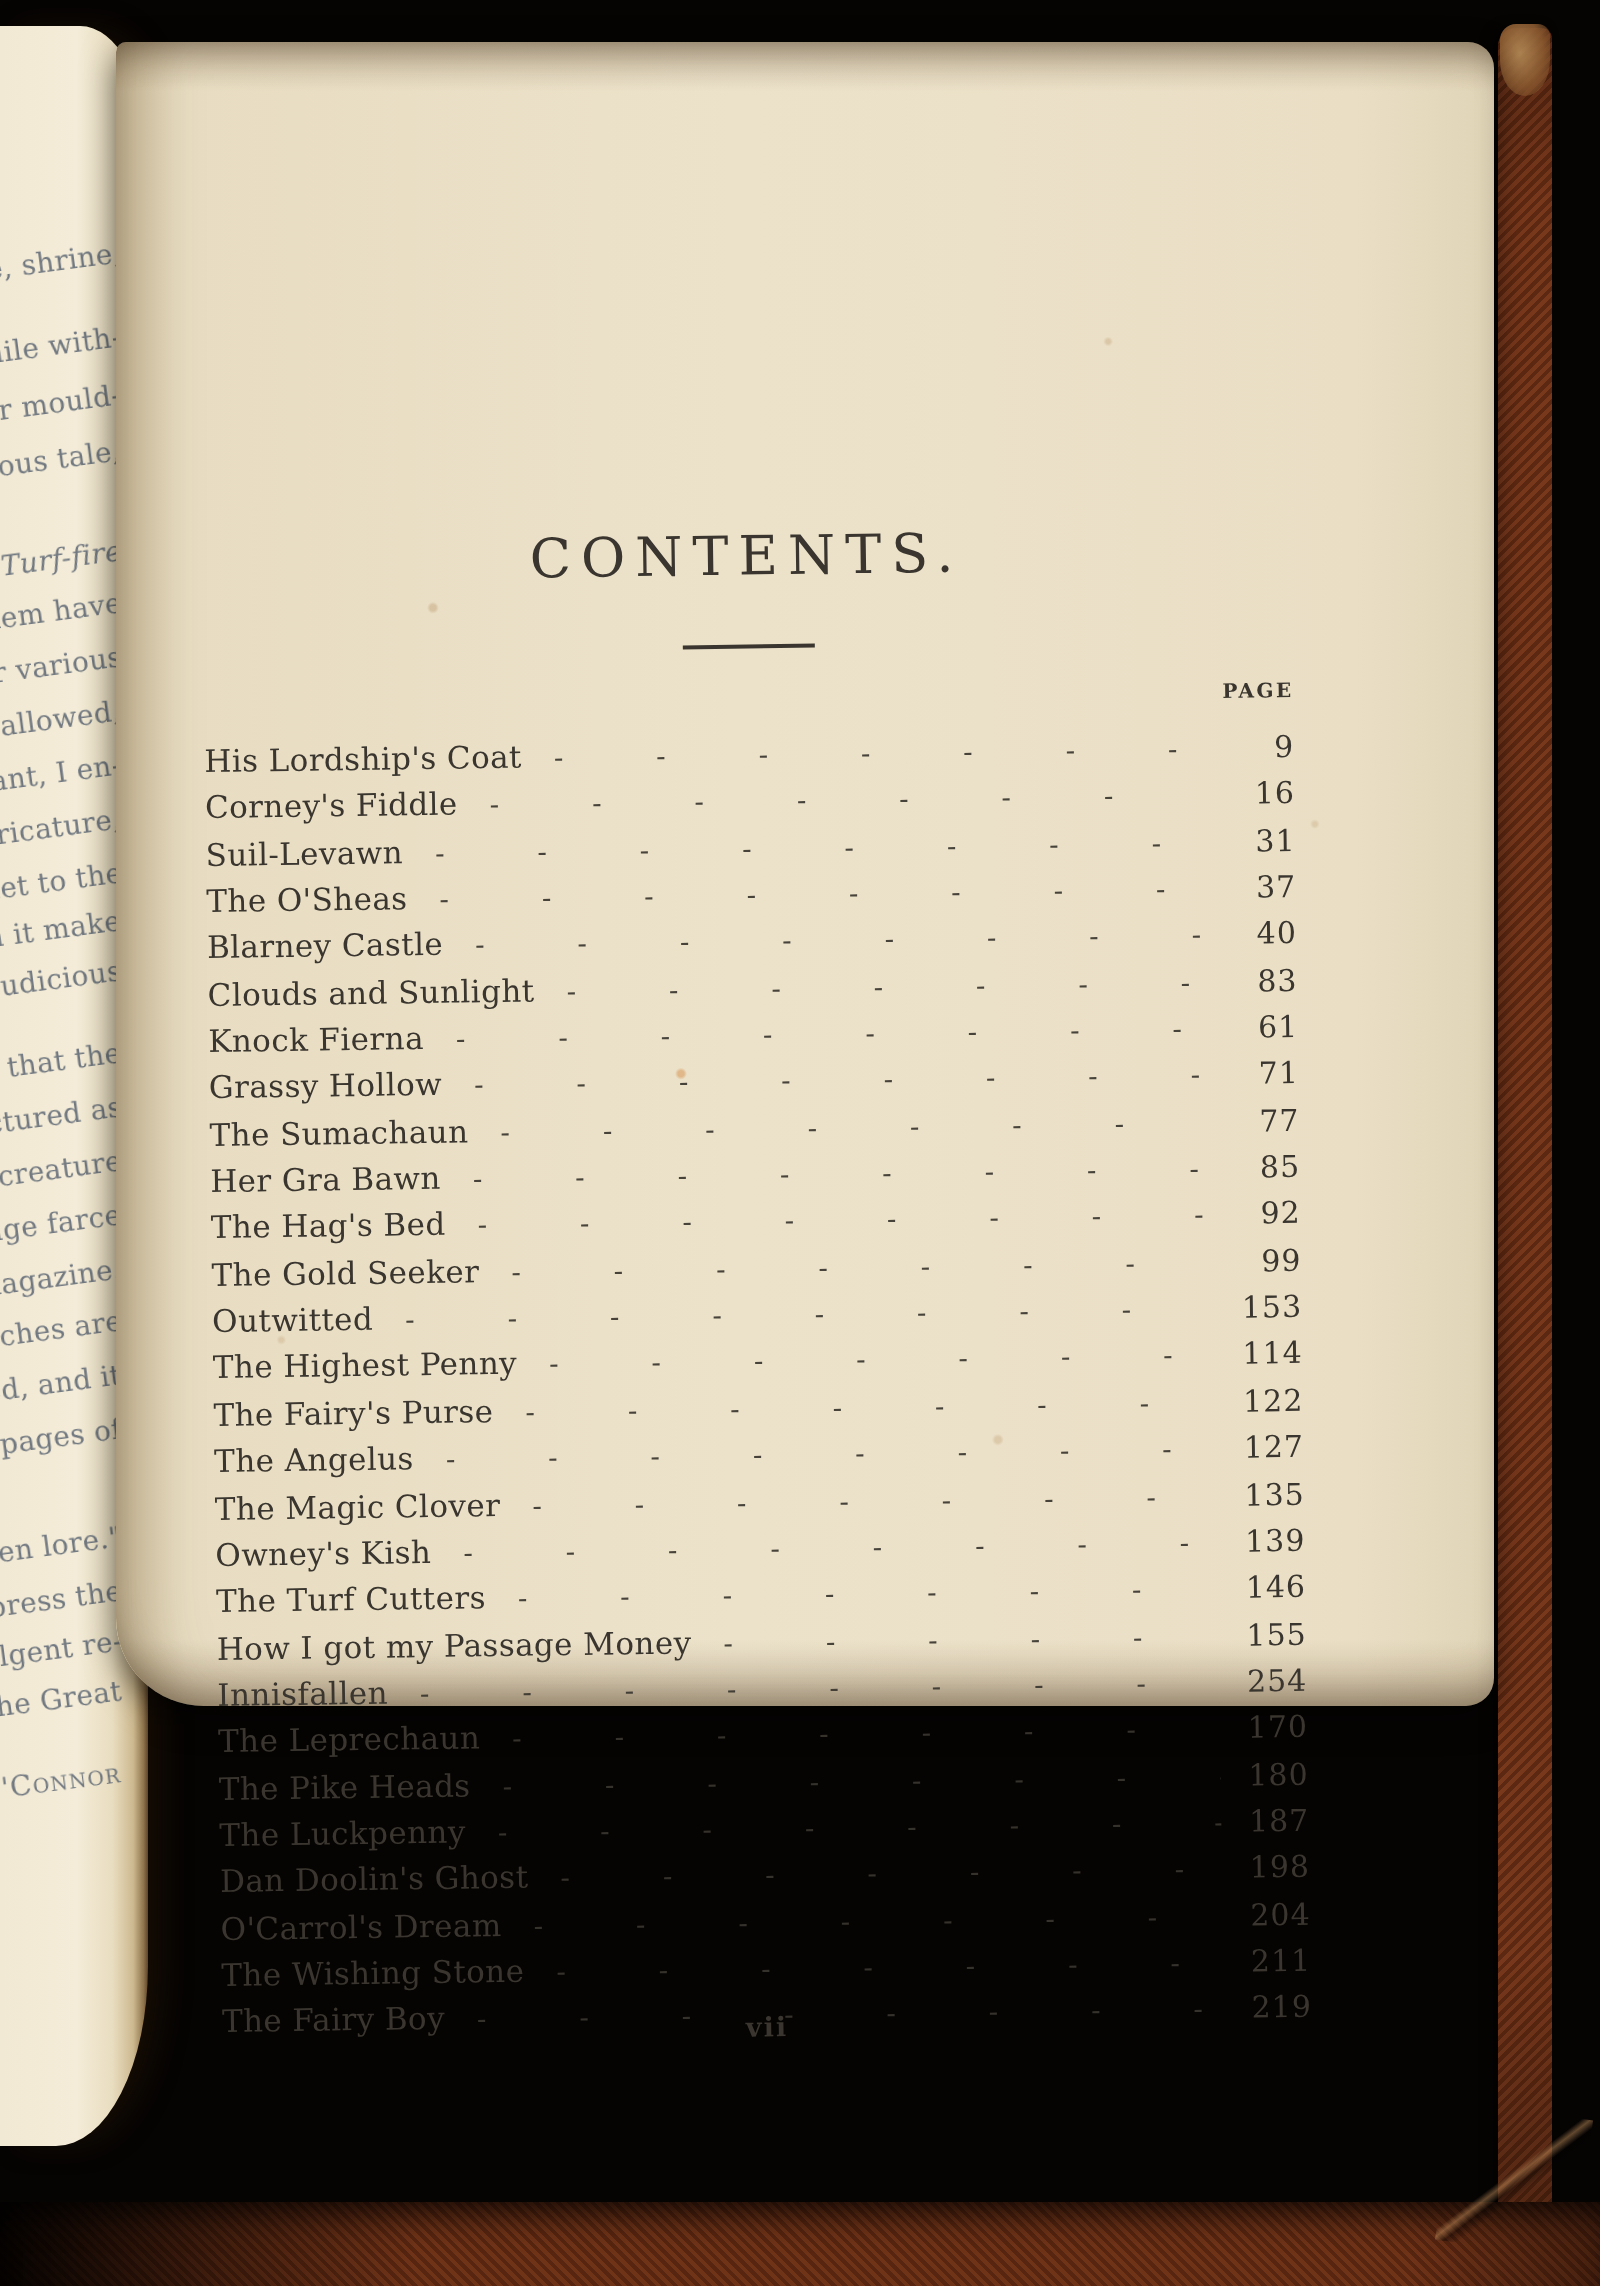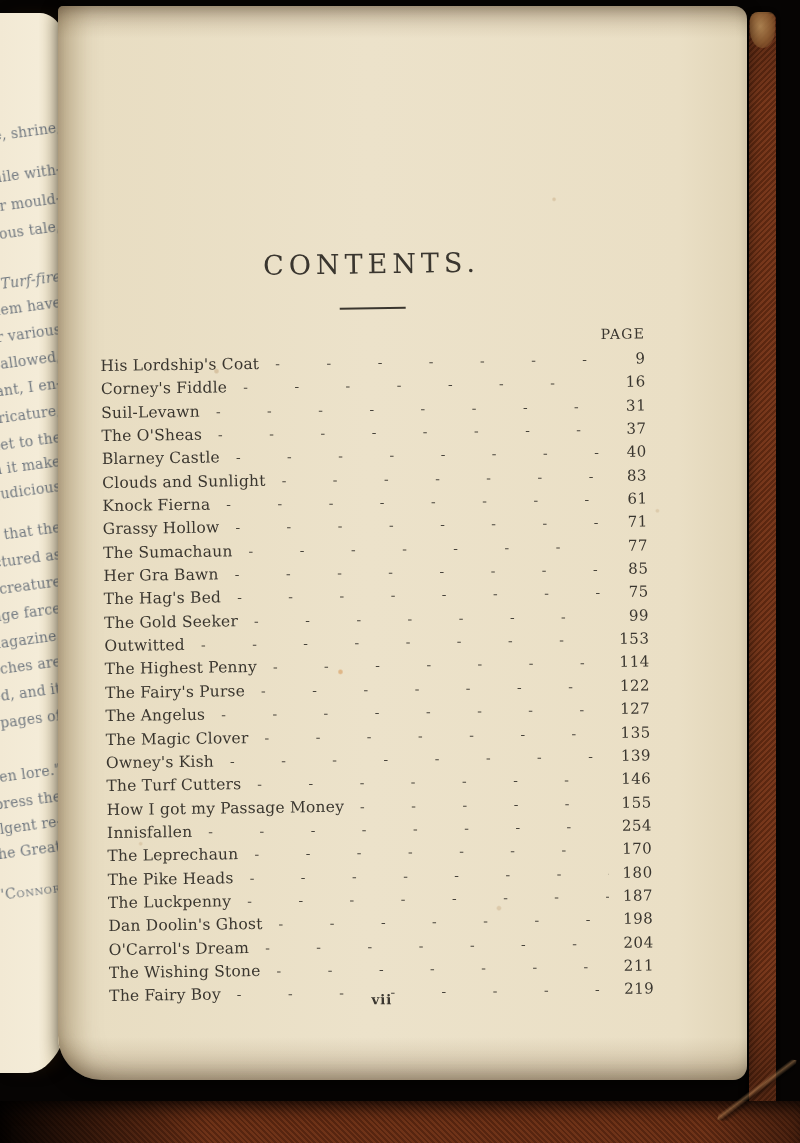--- a/index.html
+++ b/index.html
@@ -58,21 +58,21 @@
     color: #55606e; opacity: .82;
     transform: rotate(-7.5deg); transform-origin: right center;
     letter-spacing: .2px;
     filter: blur(.25px);
   }
   .margin-line.italic { font-style: italic; }
   .margin-line.smallcaps { font-variant: small-caps; letter-spacing: .6px; }
 
   
   .book-page {
-    position: absolute; left: 58px; top: 6px; width: 689px; height: 1074px;
+    position: absolute; left: 58px; top: 21px; width: 689px; height: 832px;
     background:
       radial-gradient(circle at 41% 62%, rgba(205,120,40,.4) 0 1.5px, rgba(205,120,40,0) 3px),
       radial-gradient(circle at 23% 34%, rgba(160,110,55,.25) 0 1.5px, rgba(160,110,55,0) 3px),
       radial-gradient(circle at 72% 18%, rgba(160,110,55,.22) 0 1px, rgba(160,110,55,0) 2.5px),
       radial-gradient(circle at 64% 84%, rgba(160,110,55,.2) 0 1.5px, rgba(160,110,55,0) 3px),
       radial-gradient(circle at 87% 47%, rgba(160,110,55,.18) 0 1px, rgba(160,110,55,0) 2.5px),
       radial-gradient(circle at 12% 78%, rgba(160,110,55,.18) 0 1px, rgba(160,110,55,0) 2.5px),
       linear-gradient(180deg, rgba(105,75,40,.22) 0%, rgba(105,75,40,0) 3%, rgba(105,75,40,0) 96%, rgba(105,75,40,.25) 100%),
       linear-gradient(90deg, #ddcfae 0%, #e8ddc2 5%, #ece2ca 45%, #eadfc5 90%, #e0d4b7 100%);
     border-radius: 5px 13px 14px 44px;
@@ -94,21 +94,21 @@
     text-align: center;
     font-size: 27px; letter-spacing: 5px; font-weight: 400;
     margin: 0;
   }
   .title-rule {
     position: absolute; top: 302px; left: 50%; margin-left: -33px;
     width: 66px; height: 0; border-top: 2px solid #3a362f;
   }
   .page-col-header {
     position: absolute; top: 324px; right: 0;
-    font-size: 14px; letter-spacing: 1.2px; font-weight: 400;
+    font-size: 10px; letter-spacing: 1.2px; font-weight: 700;
   }
   .toc-list {
     position: absolute; top: 346px; left: 0; width: 100%;
   }
   .toc-row {
     display: flex; align-items: baseline;
     height: 23.35px; line-height: 23.35px;
     font-size: 15.5px;
   }
   .toc-title { flex: 0 0 auto; white-space: nowrap; letter-spacing: .2px; }
@@ -225,21 +225,21 @@
 
   <div class="toc-row">
     <span class="toc-title">Her Gra Bawn</span>
     <span class="leader">- - - - - - - - - - - - - - - -</span>
     <span class="toc-page">85</span>
   </div>
 
   <div class="toc-row">
     <span class="toc-title">The Hag's Bed</span>
     <span class="leader">- - - - - - - - - - - - - - - -</span>
-    <span class="toc-page">75</span>
+    <span class="toc-page">92</span>
   </div>
 
   <div class="toc-row">
     <span class="toc-title">The Gold Seeker</span>
     <span class="leader">- - - - - - - - - - - - - - - -</span>
     <span class="toc-page">99</span>
   </div>
 
   <div class="toc-row">
     <span class="toc-title">Outwitted</span>

